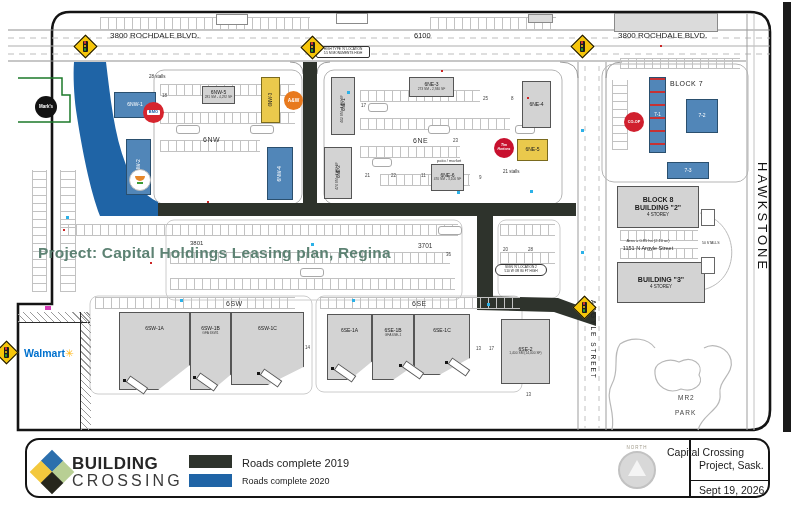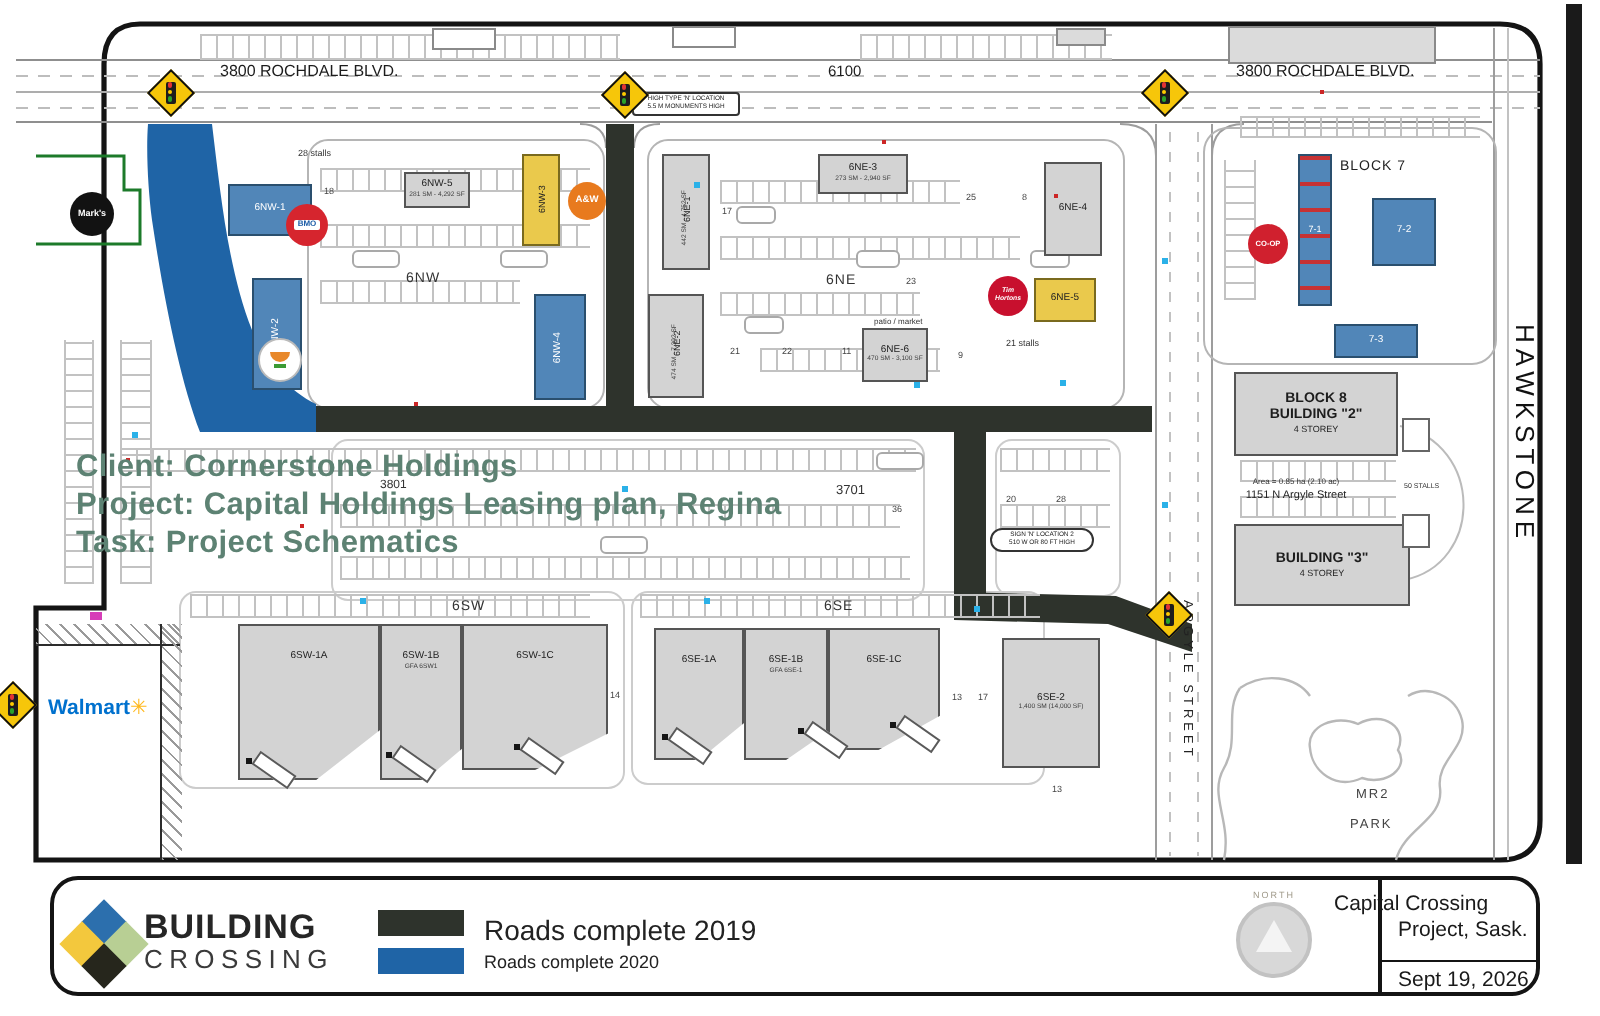--- a/index.html
+++ b/index.html
@@ -366,36 +366,34 @@
   <div class="dotB" style="left:66px;top:216px"></div>
   <div class="dotB" style="left:530px;top:190px"></div>
   <div class="dotB" style="left:352px;top:299px"></div>
   <div class="dotR" style="left:63px;top:229px"></div>
   <div class="dotR" style="left:207px;top:201px"></div>
   <div class="dotR" style="left:441px;top:70px"></div>
   <div class="dotR" style="left:660px;top:45px"></div>
   <div class="dotR" style="left:150px;top:262px"></div>
   <div class="dotR" style="left:527px;top:97px"></div>
 
-  <div class="anno" style="left:38px;top:225px;color:#5d8273">Client: Cornerstone Holdings</div>
   <div class="anno" style="left:38px;top:244px;color:#5d8273">Project: Capital Holdings Leasing plan, Regina</div>
-  <div class="anno" style="left:38px;top:263px;color:#5d8273">Task: Project Schematics</div>
 
   <div id="footer-bar">
 
     <div class="fd" style="left:17px;top:13px;background:#2c6fad"></div>
     <div class="fd" style="left:6px;top:24px;background:#f3c83d"></div>
     <div class="fd" style="left:28px;top:24px;background:#b8cf94"></div>
     <div class="fd" style="left:17px;top:35px;background:#26261c"></div>
     <div class="abs" style="left:45px;top:14px;font-size:17px;font-weight:800;letter-spacing:.5px;color:#262626">BUILDING</div>
-    <div class="abs" style="left:45px;top:32px;font-size:13px;letter-spacing:3.2px;color:#3a3a3a">CROSSING</div>
+    <div class="abs" style="left:45px;top:32px;font-size:16px;letter-spacing:3.2px;color:#3a3a3a">CROSSING</div>
 
     <div class="sw" style="left:162px;top:15px;background:#2e332c"></div>
     <div class="sw" style="left:162px;top:34px;background:#1f64a6"></div>
-    <div class="abs" style="left:215px;top:17px;font-size:14px;color:#222">Roads complete 2019</div>
+    <div class="abs" style="left:215px;top:17px;font-size:11px;color:#222">Roads complete 2019</div>
     <div class="abs" style="left:215px;top:36px;font-size:9px;color:#222">Roads complete 2020</div>
 
 
     <div class="abs" style="left:590px;top:5px;width:40px;text-align:center;font-size:4.5px;letter-spacing:1px;color:#a09a8a">NORTH</div>
     <div class="abs" style="left:591px;top:11px;width:38px;height:38px;border-radius:50%;background:#d8d8d8;border:2px solid #c2c2c2;box-sizing:border-box;display:flex;align-items:center;justify-content:center">
       <span style="width:0;height:0;border-left:9px solid transparent;border-right:9px solid transparent;border-bottom:16px solid #f4f4f4;display:block;margin-top:-4px"></span>
     </div>
 
     <div class="abs" style="left:662px;top:-2px;width:2px;height:58px;background:#141414"></div>
     <div class="abs" style="left:640px;top:6px;font-size:10.5px;color:#1a1a1a">Capital Crossing</div>

